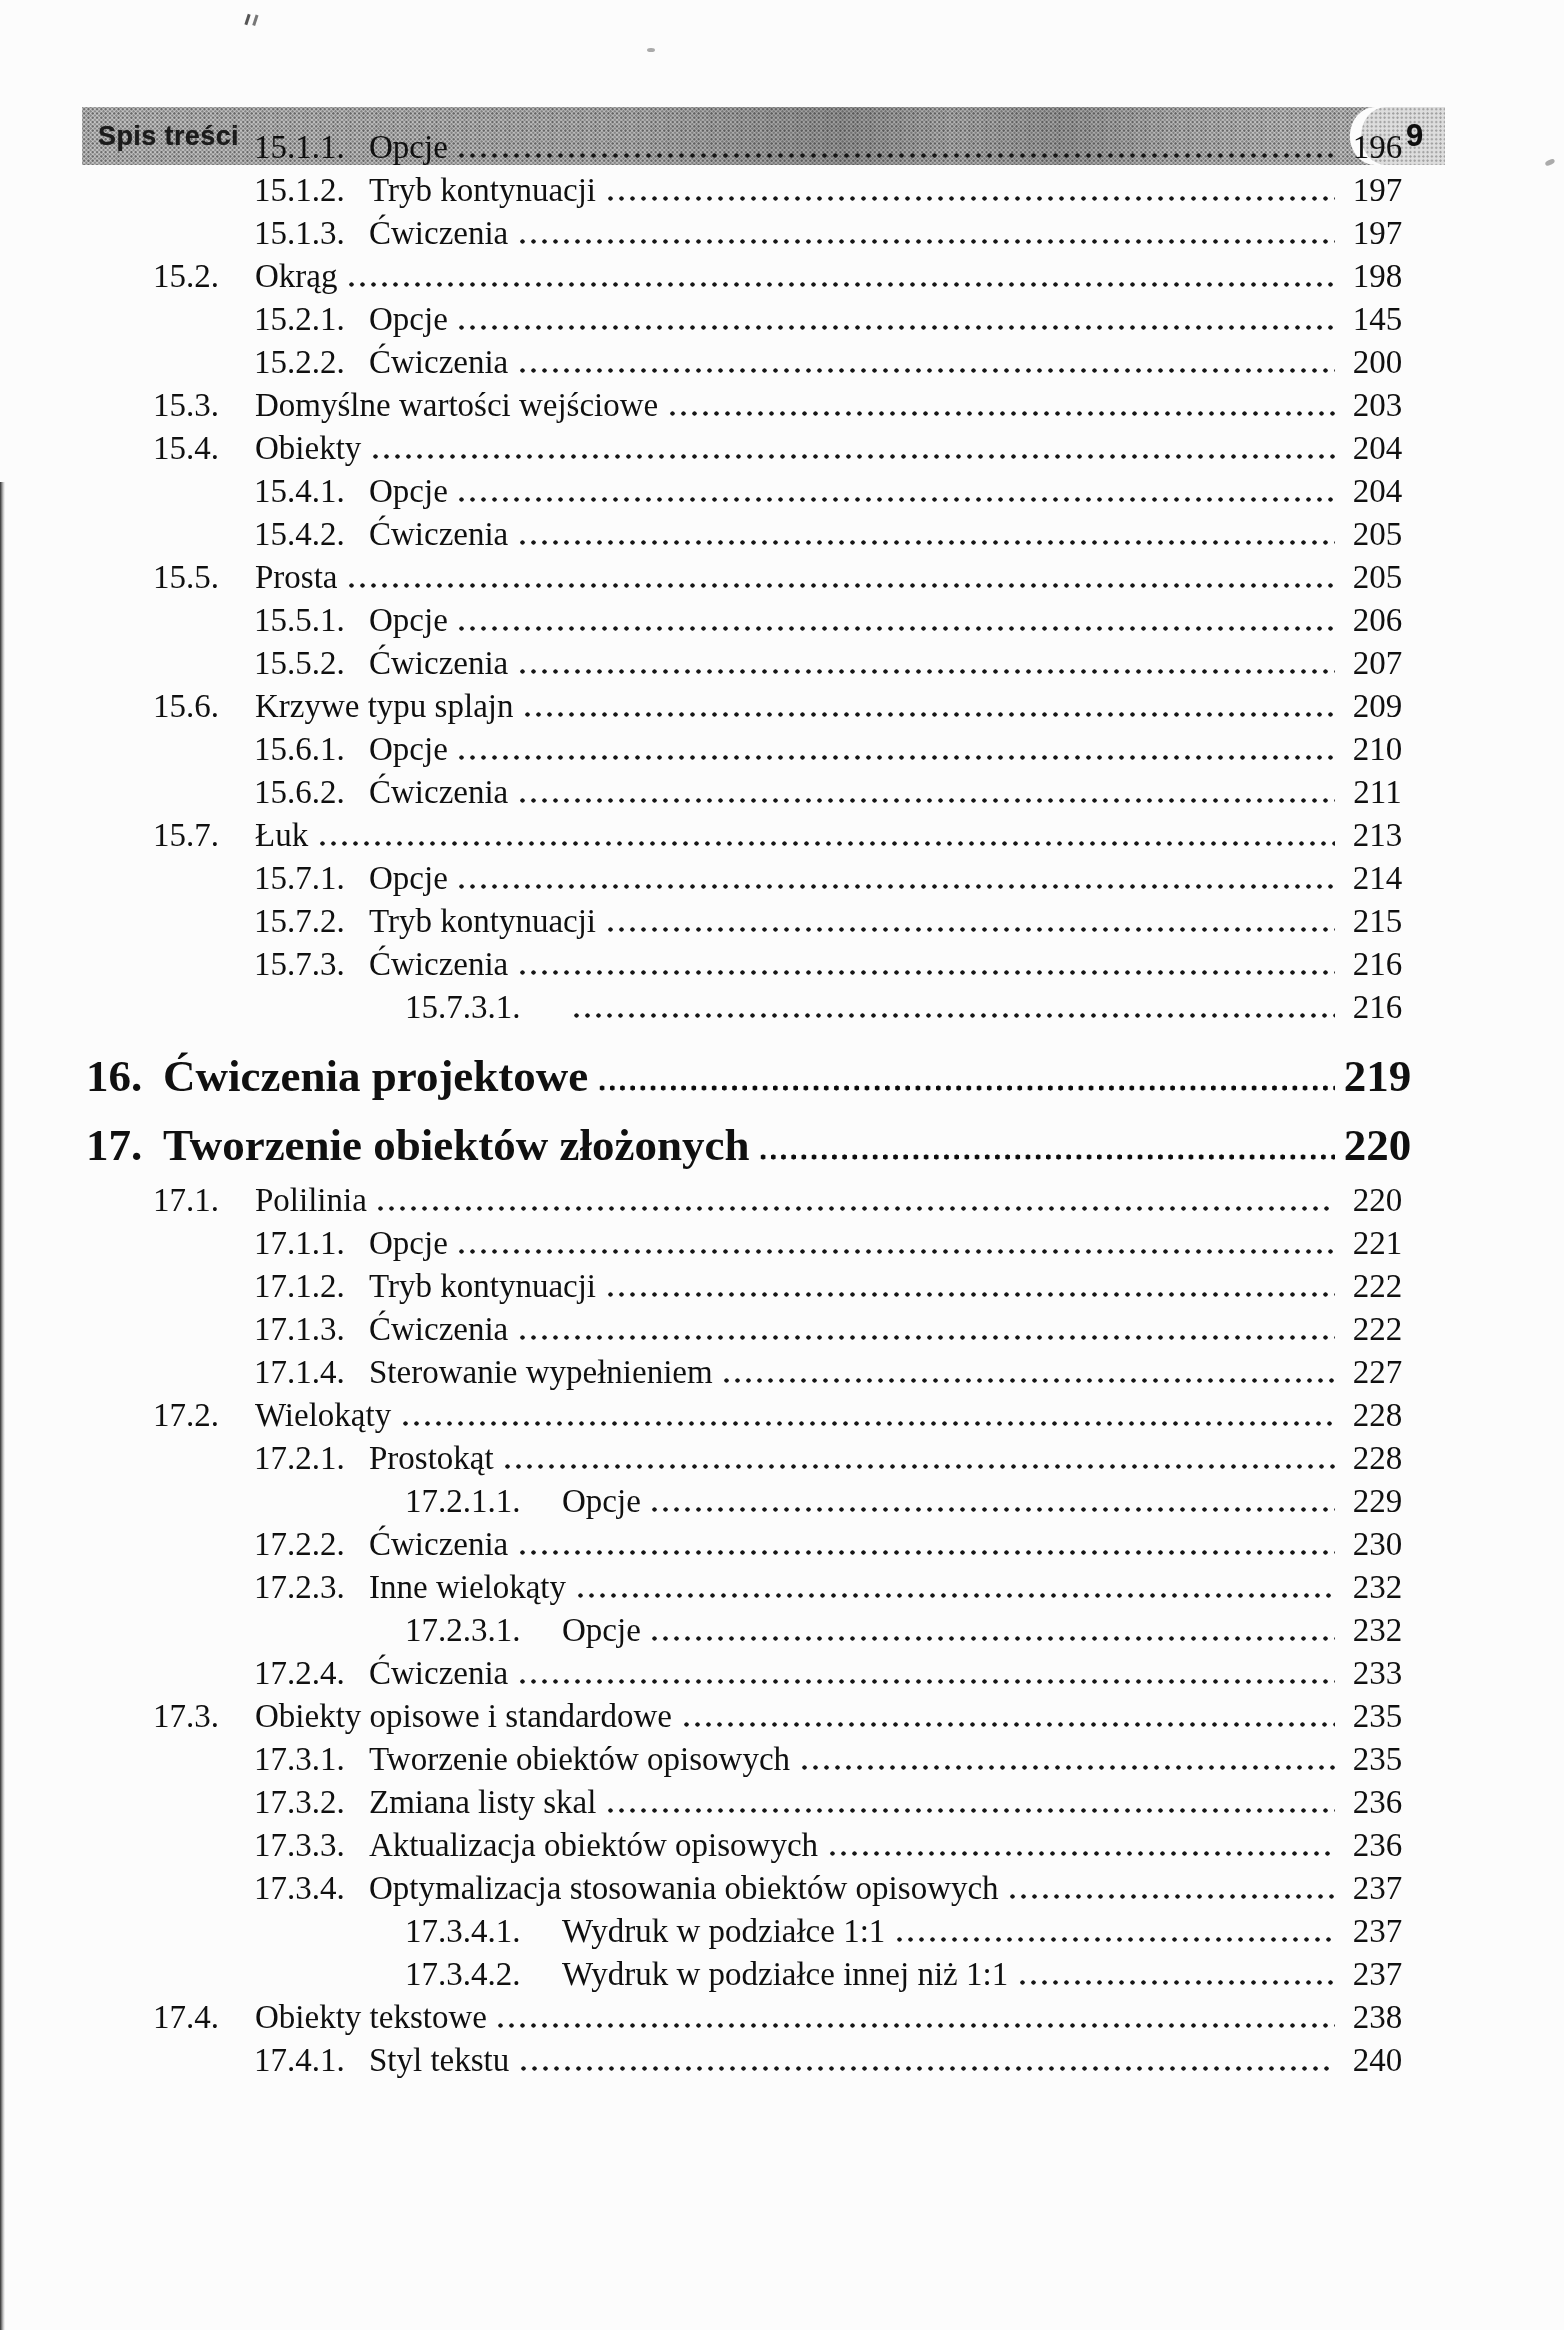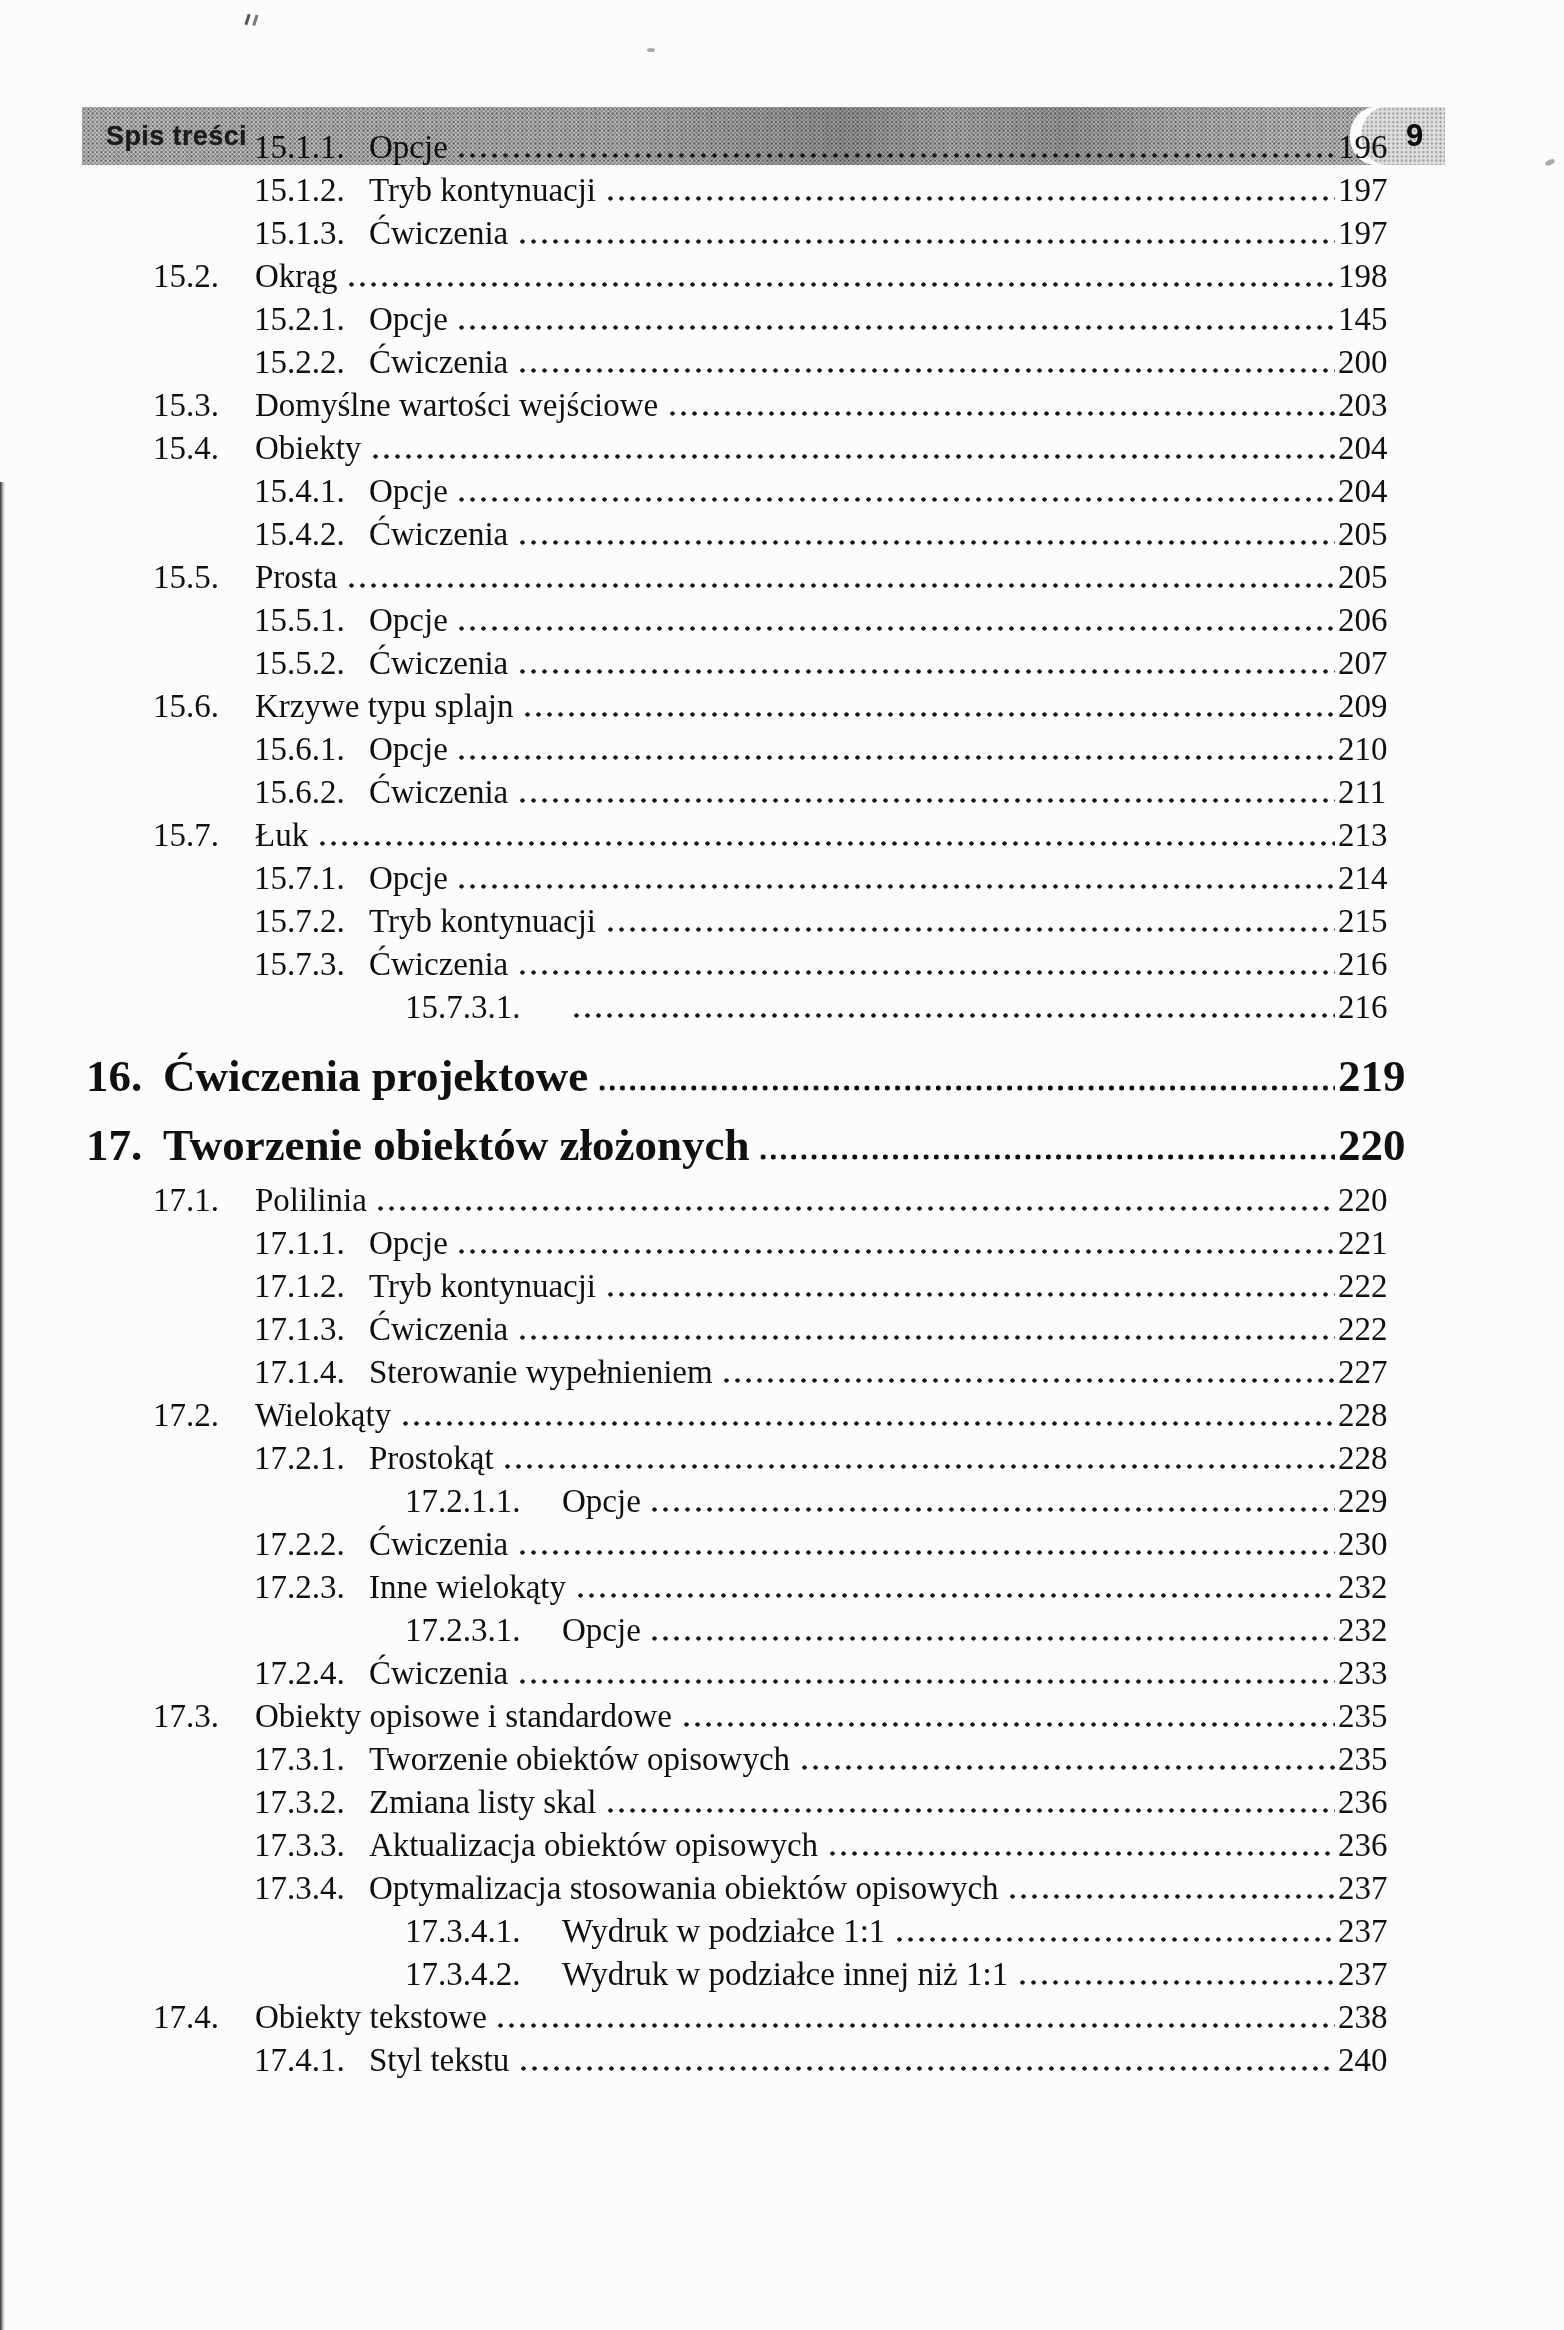--- a/index.html
+++ b/index.html
@@ -42,21 +42,21 @@
       radial-gradient(circle, rgba(25,25,25,.55) 0.9px, transparent 1.4px),
       radial-gradient(circle, rgba(25,25,25,.38) 0.9px, transparent 1.3px),
       linear-gradient(90deg, transparent 0%, rgba(0,0,0,.05) 40%,
         rgba(0,0,0,.20) 56%, rgba(0,0,0,.08) 64%, rgba(0,0,0,.17) 72%,
         rgba(0,0,0,.05) 80%, transparent 88%);
     background-size: 4.3px 4.3px, 4.3px 4.3px, 100% 100%;
     background-position: 0 0, 2.2px 2.2px, 0 0;
   }
   .header-title {
     position: absolute;
-    left: 24px; top: 50%;
+    left: 16px; top: 50%;
     transform: translateY(-50%);
     font-family: "Liberation Sans", sans-serif;
     font-weight: bold;
     font-size: 27px;
     color: #1b1b1b;
     text-shadow: 0 0 0.9px rgba(0,0,0,.55);
     letter-spacing: 0.4px;
     text-align: right;
   }
   .header-cap {
@@ -98,21 +98,21 @@
   .leader {
     flex: 1 1 auto;
     min-width: 20.7px;
     height: 5.2px;
     margin: 0 2.6px 0 8.6px;
     background-image: radial-gradient(circle, #161616 1.9px, transparent 2.5px);
     background-size: 11px 5.2px;
     background-repeat: repeat-x;
     background-position: left bottom;
   }
-  .pageno { flex: 0 0 auto; min-width: 79px; text-align: left; }
+  .pageno { flex: 0 0 auto; min-width: 79px; text-align: center; }
 
   
   .lvl1 { padding-left: 0;     font-weight: bold; font-size: 45px; margin-top: 26px; margin-bottom: 12px; }
   .lvl1 .num { width: 77px; }
   .lvl1 .leader {
     background-image: radial-gradient(circle, #0a0a0a 2.3px, transparent 2.8px);
     background-size: 10.2px 6px;
     height: 6px;
   }
   .lvl2 { padding-left: 67px; }  .lvl2 .num { width: 102px; }

